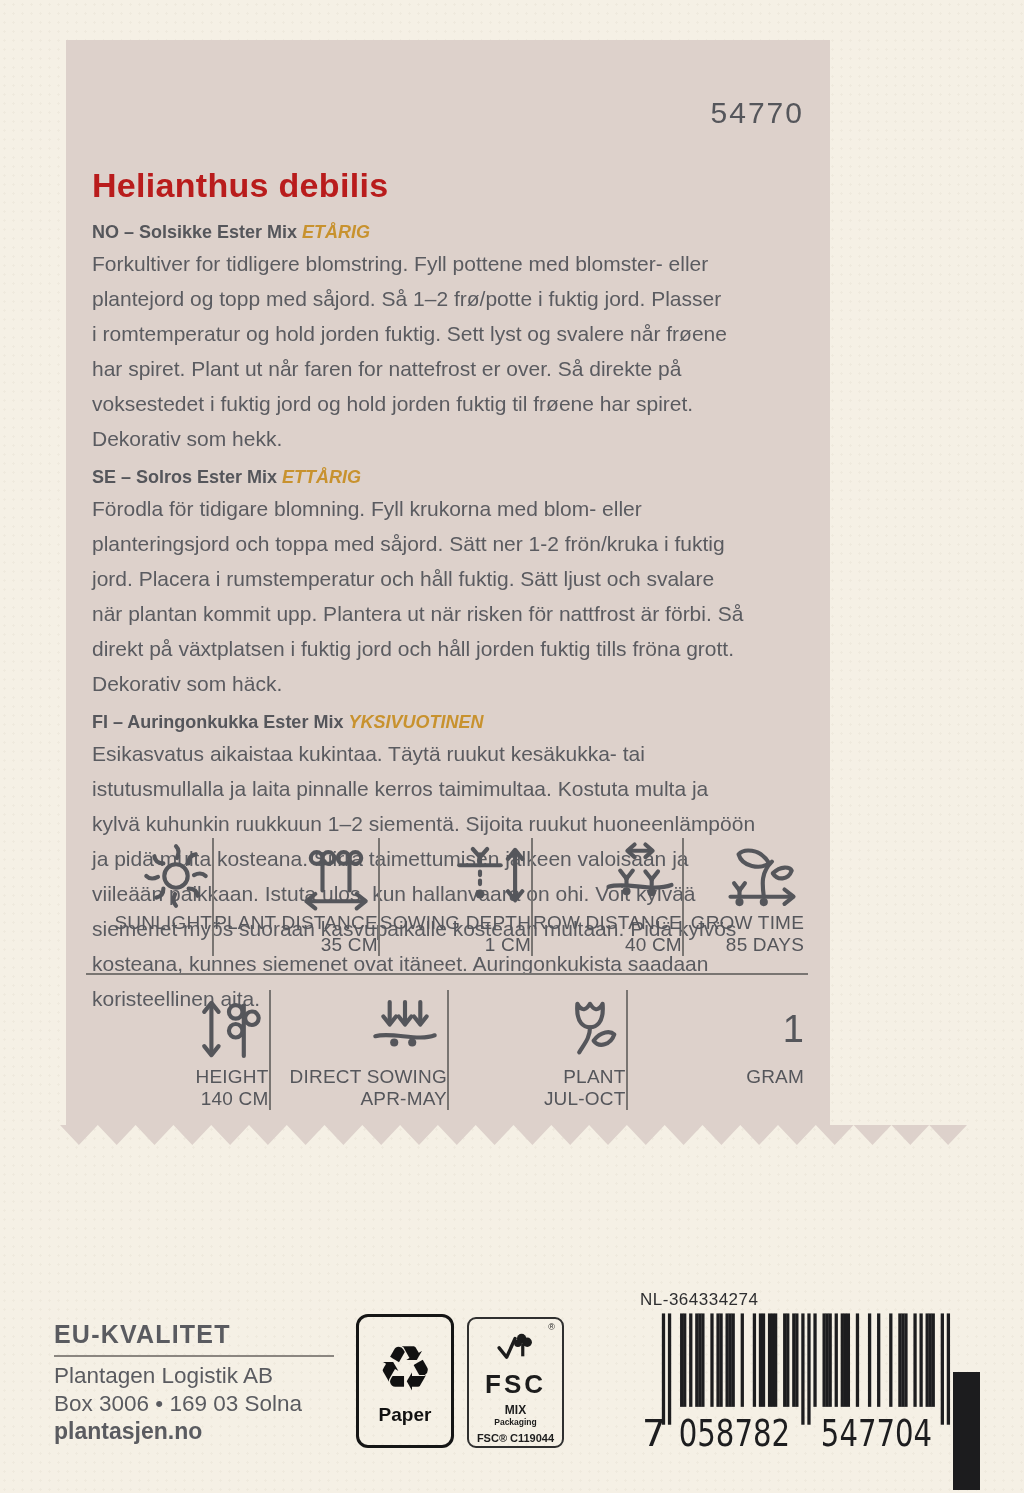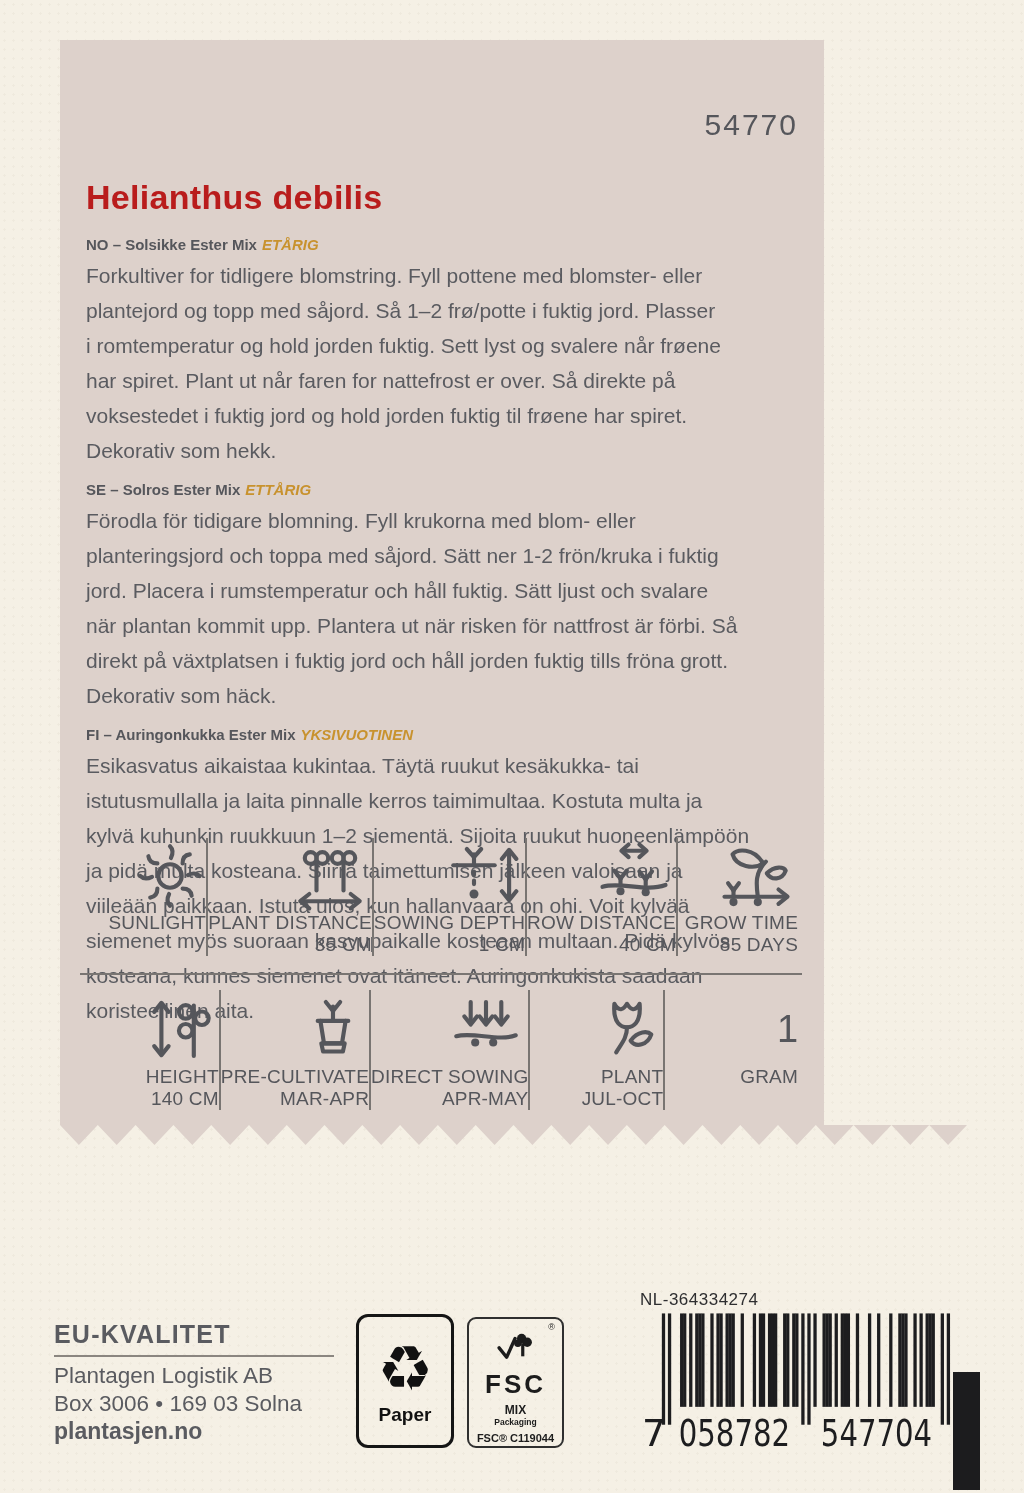--- a/index.html
+++ b/index.html
@@ -8,24 +8,24 @@
     position: relative;
     font-family: "Liberation Sans", sans-serif;
     background-color: #f5f0e5;
     background-image: radial-gradient(rgba(120,110,90,0.05) 1px, transparent 1.2px);
     background-size: 9px 9px;
     color: #55565b;
     overflow: hidden;
   }
   
   .panel {
-    position: absolute; left: 60px; top: 40px;
+    position: absolute; left: 66px; top: 40px;
     width: 764px; height: 1085px;
     background: #ddd1cb;
-    padding: 12px 26px;
+    padding: 0 26px;
   }
   .zigzag {
     position: absolute; left: 60px; top: 1125px;
     width: 907px; height: 20px;
     background: #ddd1cb;
   }
   .art-num {
     padding-top: 56px;
     text-align: right;
     font-size: 30px;
@@ -35,21 +35,21 @@
   .title {
     margin-top: 36px;
     font-size: 34px;
     font-weight: 700;
     letter-spacing: 0.3px;
     color: #b91c1c;
   }
   .section { margin-top: 8px; }
   .section.first { margin-top: 14px; }
   .sec-head {
-    font-size: 15px; font-weight: 700; line-height: 27px; color: #55565b;
+    font-size: 18px; font-weight: 700; line-height: 27px; color: #55565b;
   }
   .sec-head .accent {
     font-style: italic; font-weight: 700; color: #c8922e; margin-left: 5px;
   }
   .sec-body {
     font-size: 21px; line-height: 35px; white-space: pre-line; color: #5a5b60;
   }
   
   .specs { position: absolute; left: 26px; right: 26px; }
   .specs-row1 { top: 798px; height: 118px; }
@@ -264,34 +264,20 @@
           <path d="M8 21 L16 11 L24 21"></path>
             <path d="M8 59 L16 69 L24 59"></path>
           <path d="M52 70 V14"></path>
           <circle cx="43" cy="21" r="7.5"></circle>
             <circle cx="61" cy="28" r="7.5"></circle>
           <circle cx="43" cy="42" r="7.5"></circle>
         </svg>
       </div>
       <div class="spec-label">HEIGHT</div>
       <div class="spec-value">140 CM</div>
-    </div>
-    <div class="cell">
-      <div class="icon-wrap">
-        <svg class="spec-icon" width="72" height="72" viewBox="0 0 80 80">
-          <path d="M40 30 V15"></path>
-            <path d="M40 20 L32 10"></path>
-            <path d="M40 20 L48 10"></path>
-          <path d="M23 31 H57"></path>
-          <path d="M26 31 L30 56 H50 L54 31"></path>
-          <path d="M27 56 H53 L51 65 H29 Z"></path>
-        </svg>
-      </div>
-      <div class="spec-label">PRE-CULTIVATE</div>
-      <div class="spec-value">MAR-APR</div>
     </div>
     <div class="cell">
       <div class="icon-wrap">
         <svg class="spec-icon" width="84" height="72" viewBox="0 0 90 80">
           <path d="M28 10 V32"></path>
             <path d="M21 26 L28 35 L35 26"></path>
           <path d="M45 10 V32"></path>
             <path d="M38 26 L45 35 L52 26"></path>
           <path d="M62 10 V32"></path>
             <path d="M55 26 L62 35 L69 26"></path>

